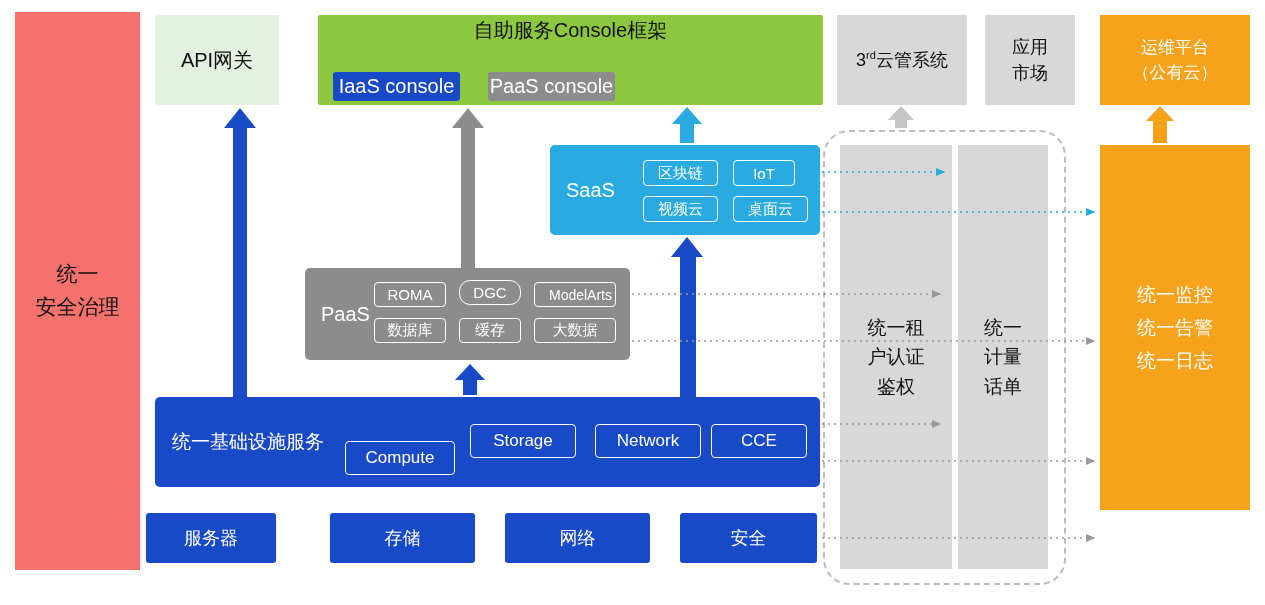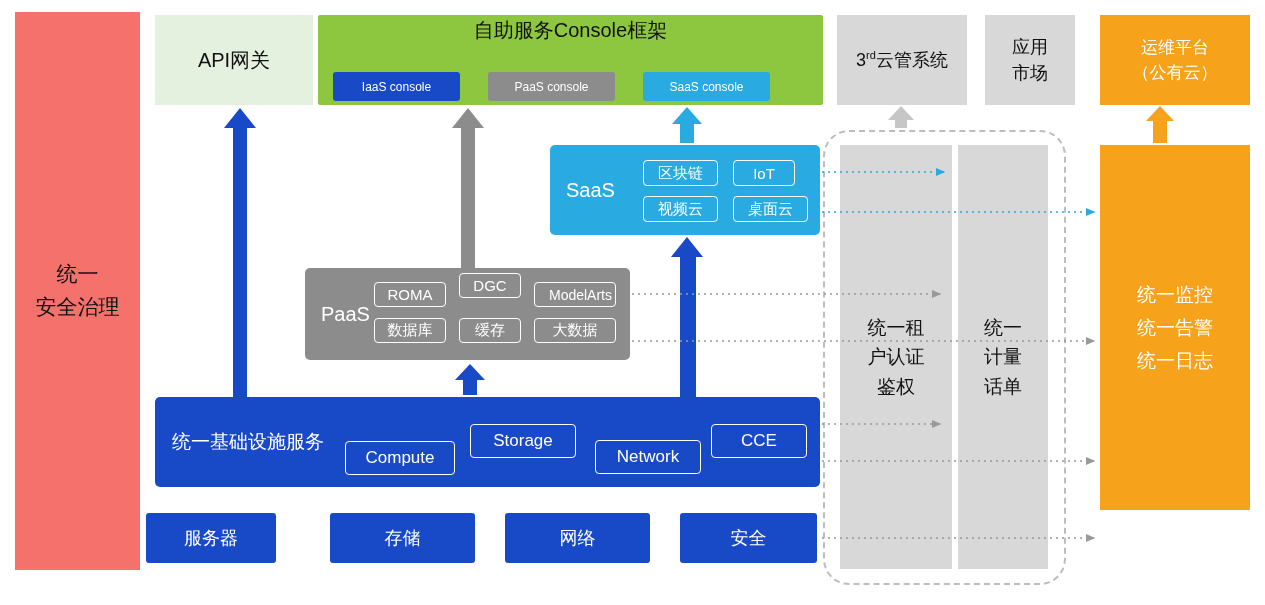--- a/index.html
+++ b/index.html
@@ -3,54 +3,54 @@
 <meta charset="utf-8">
 <title>Cloud Architecture Diagram</title>
 <style>
   * { box-sizing: border-box; }
   body { margin:0; background:#fff; font-family:"Liberation Sans","DejaVu Sans",sans-serif; }
   .canvas { position:relative; width:1265px; height:605px; background:#fff; overflow:hidden; }
   .box { position:absolute; display:flex; align-items:center; justify-content:center; text-align:center; }
   .ml { white-space:pre-line; }
 
   .left-bar { left:15px; top:12px; width:125px; height:558px; background:var(--red); color:#111; font-size:21px; line-height:1.55; font-weight:500; }
-  .api-gw { left:155px; top:15px; width:158px; height:90px; background:var(--api_green); color:#111; font-size:20px; }
+  .api-gw { left:155px; top:15px; width:124px; height:90px; background:var(--api_green); color:#111; font-size:20px; }
 
   .console-frame { left:318px; top:15px; width:505px; height:90px; background:var(--green); display:block; border-radius:2px; }
   .console-title { text-align:center; color:#111; font-size:20px; padding-top:2px; font-weight:500; }
-  .console-item { position:absolute; top:57px; height:29px; width:127px; display:flex; align-items:center; justify-content:center; color:#fff; font-size:12px; border-radius:3px; }
+  .console-item { position:absolute; top:57px; height:29px; width:127px; display:flex; align-items:center; justify-content:center; color:#fff; font-size:20px; border-radius:3px; }
   .c0 { left:15px;  background:var(--blue); }
   .c1 { left:170px; background:var(--gray); }
   .c2 { left:325px; background:var(--cyan); }
 
   .third-party { left:837px; top:15px; width:130px; height:90px; background:var(--light_gray); color:#111; font-size:18px; }
   .third-party sup { font-size:11px; }
   .app-market { left:985px; top:15px; width:90px; height:90px; background:var(--light_gray); color:#111; font-size:18px; line-height:1.45; }
   .om-platform { left:1100px; top:15px; width:150px; height:90px; background:var(--orange); color:#fff; font-size:17px; line-height:1.5; }
 
   .saas { left:550px; top:145px; width:270px; height:90px; background:var(--cyan); border-radius:5px; display:block; color:#fff; }
   .paas { left:305px; top:268px; width:325px; height:92px; background:var(--gray); border-radius:5px; display:block; color:#fff; }
   .layer-label { position:absolute; left:16px; top:0; height:100%; display:flex; align-items:center; font-size:20px; color:#fff; }
   .pill { position:absolute; border:1.5px solid #fff; border-radius:4px; color:#fff; display:flex; align-items:center; justify-content:center; font-size:15px; background:transparent; }
   .s0 { left:93px;  top:15px; width:75px; height:26px; }
   .s1 { left:183px; top:15px; width:62px; height:26px; }
   .s2 { left:93px;  top:51px; width:75px; height:26px; }
   .s3 { left:183px; top:51px; width:75px; height:26px; }
   .p0 { left:69px;  top:14px; width:72px; height:25px; }
-  .p1 { left:154px; top:5px; width:62px; height:25px; }
+  .p1 { left:154px; top:12px; width:62px; height:25px;border-radius:11px; }
   .p2 { left:229px; top:14px; width:82px; height:25px; font-size:14px;padding-left:11px; }
   .p3 { left:69px;  top:50px; width:72px; height:25px; }
   .p4 { left:154px; top:50px; width:62px; height:25px; }
   .p5 { left:229px; top:50px; width:82px; height:25px; }
 
   .iaas { left:155px; top:397px; width:665px; height:90px; background:var(--blue); border-radius:5px; display:block; color:#fff; }
   .iaas-label { position:absolute; left:17px; top:0; height:100%; display:flex; align-items:center; font-size:19px; }
   .i0 { left:190px; top:44px; width:110px; height:34px; font-size:17px; }
   .i1 { left:315px; top:27px; width:106px; height:34px; font-size:17px; }
-  .i2 { left:440px; top:27px; width:106px; height:34px; font-size:17px;margin-top:16px; }
+  .i2 { left:440px; top:27px; width:106px; height:34px; font-size:17px; }
   .i3 { left:556px; top:27px; width:96px;  height:34px; font-size:17px; }
 
   .hw { top:513px; height:50px; background:var(--blue); color:#fff; font-size:18px; border-radius:3px; }
   .hw0 { left:146px; width:130px; }
   .hw1 { left:330px; width:145px; }
   .hw2 { left:505px; width:145px; }
   .hw3 { left:680px; width:137px; }
 
   .dashed-container { position:absolute; left:823px; top:130px; width:243px; height:455px; border:2px dashed #bdbdbd; border-radius:26px; }
   .auth-col  { left:840px; top:145px; width:112px; height:424px; background:var(--light_gray); color:#111; font-size:19px; line-height:1.55; }
@@ -78,21 +78,20 @@
   </div>
 
   <div class="box api-gw">
     <span>API网关</span>
   </div>
 
   <div class="box console-frame">
     <div class="console-title">自助服务Console框架</div>
     <div class="console-item c0">IaaS console</div>
     <div class="console-item c1">PaaS console</div>
-    <div class="console-item c2">SaaS console</div>
   </div>
 
   <div class="box third-party">
     <span><span>3</span><sup>rd</sup><span>云管系统</span></span>
   </div>
 
   <div class="box app-market">
     <span class="ml">应用
 市场</span>
   </div>

